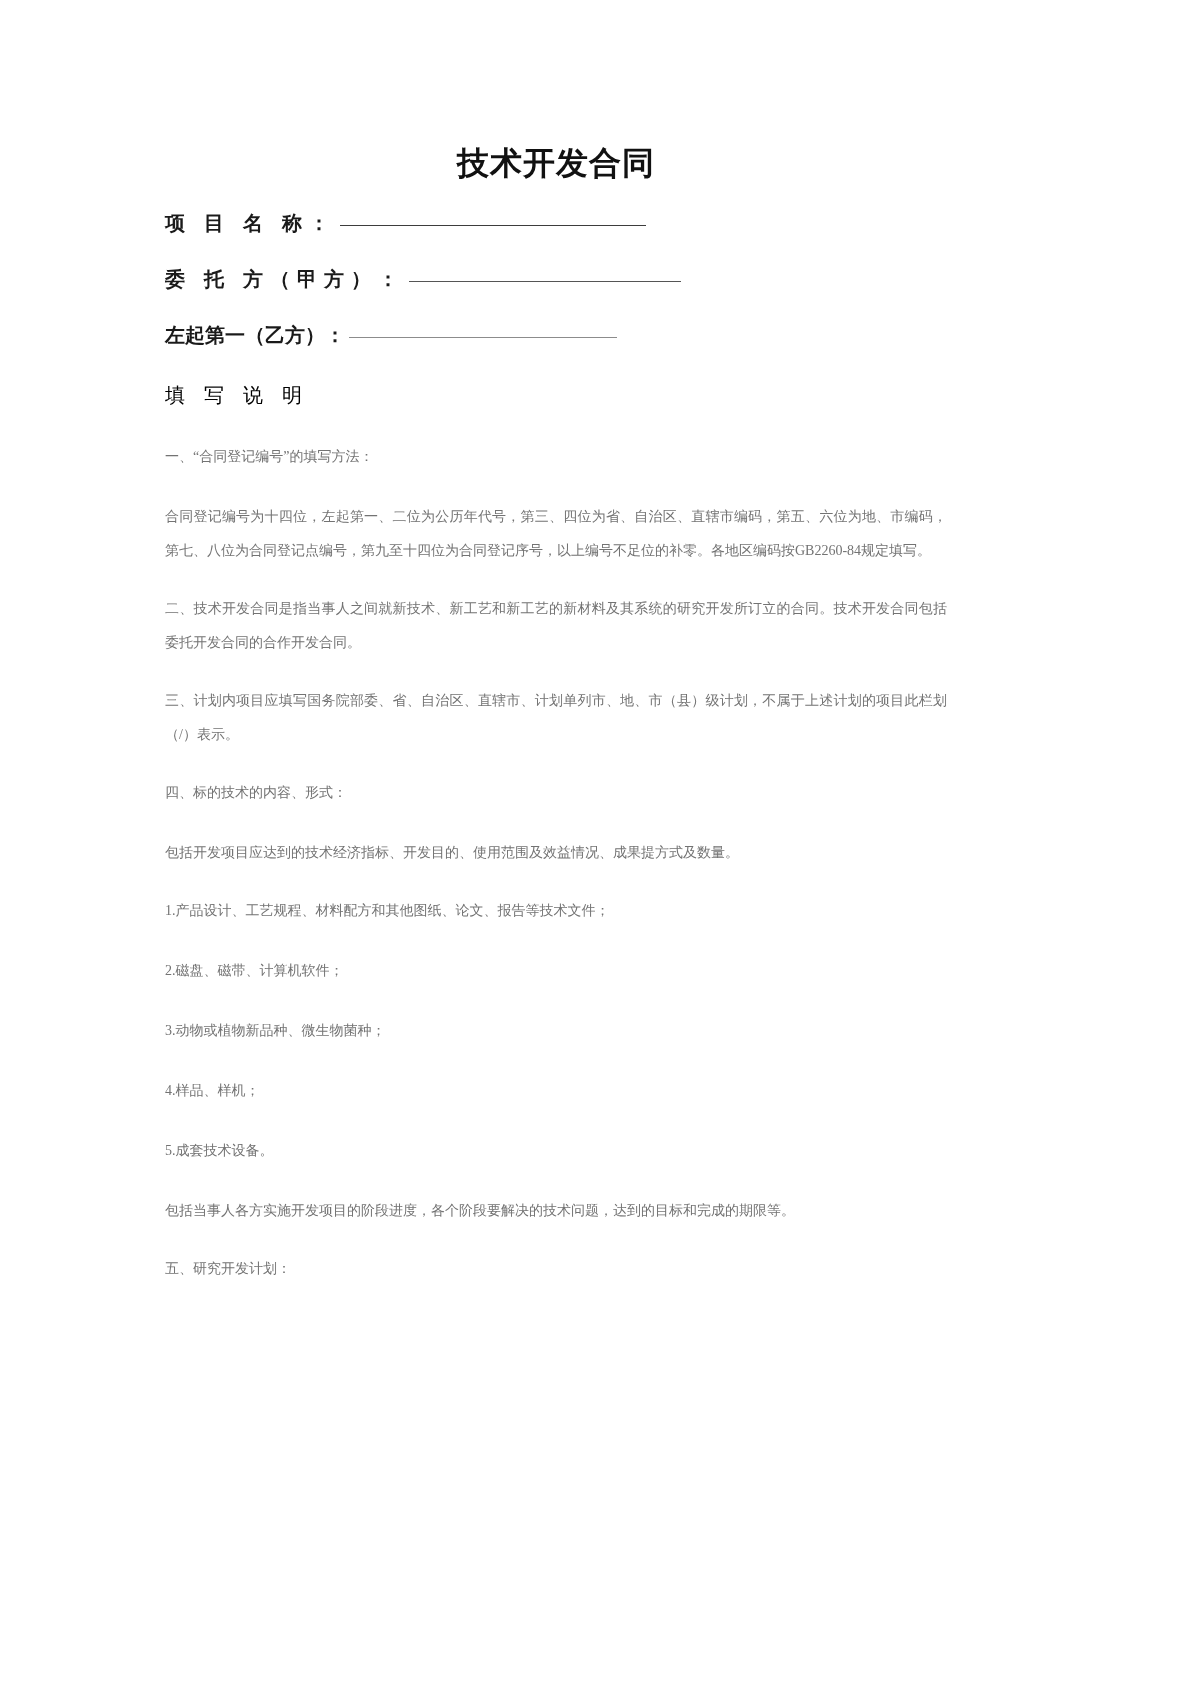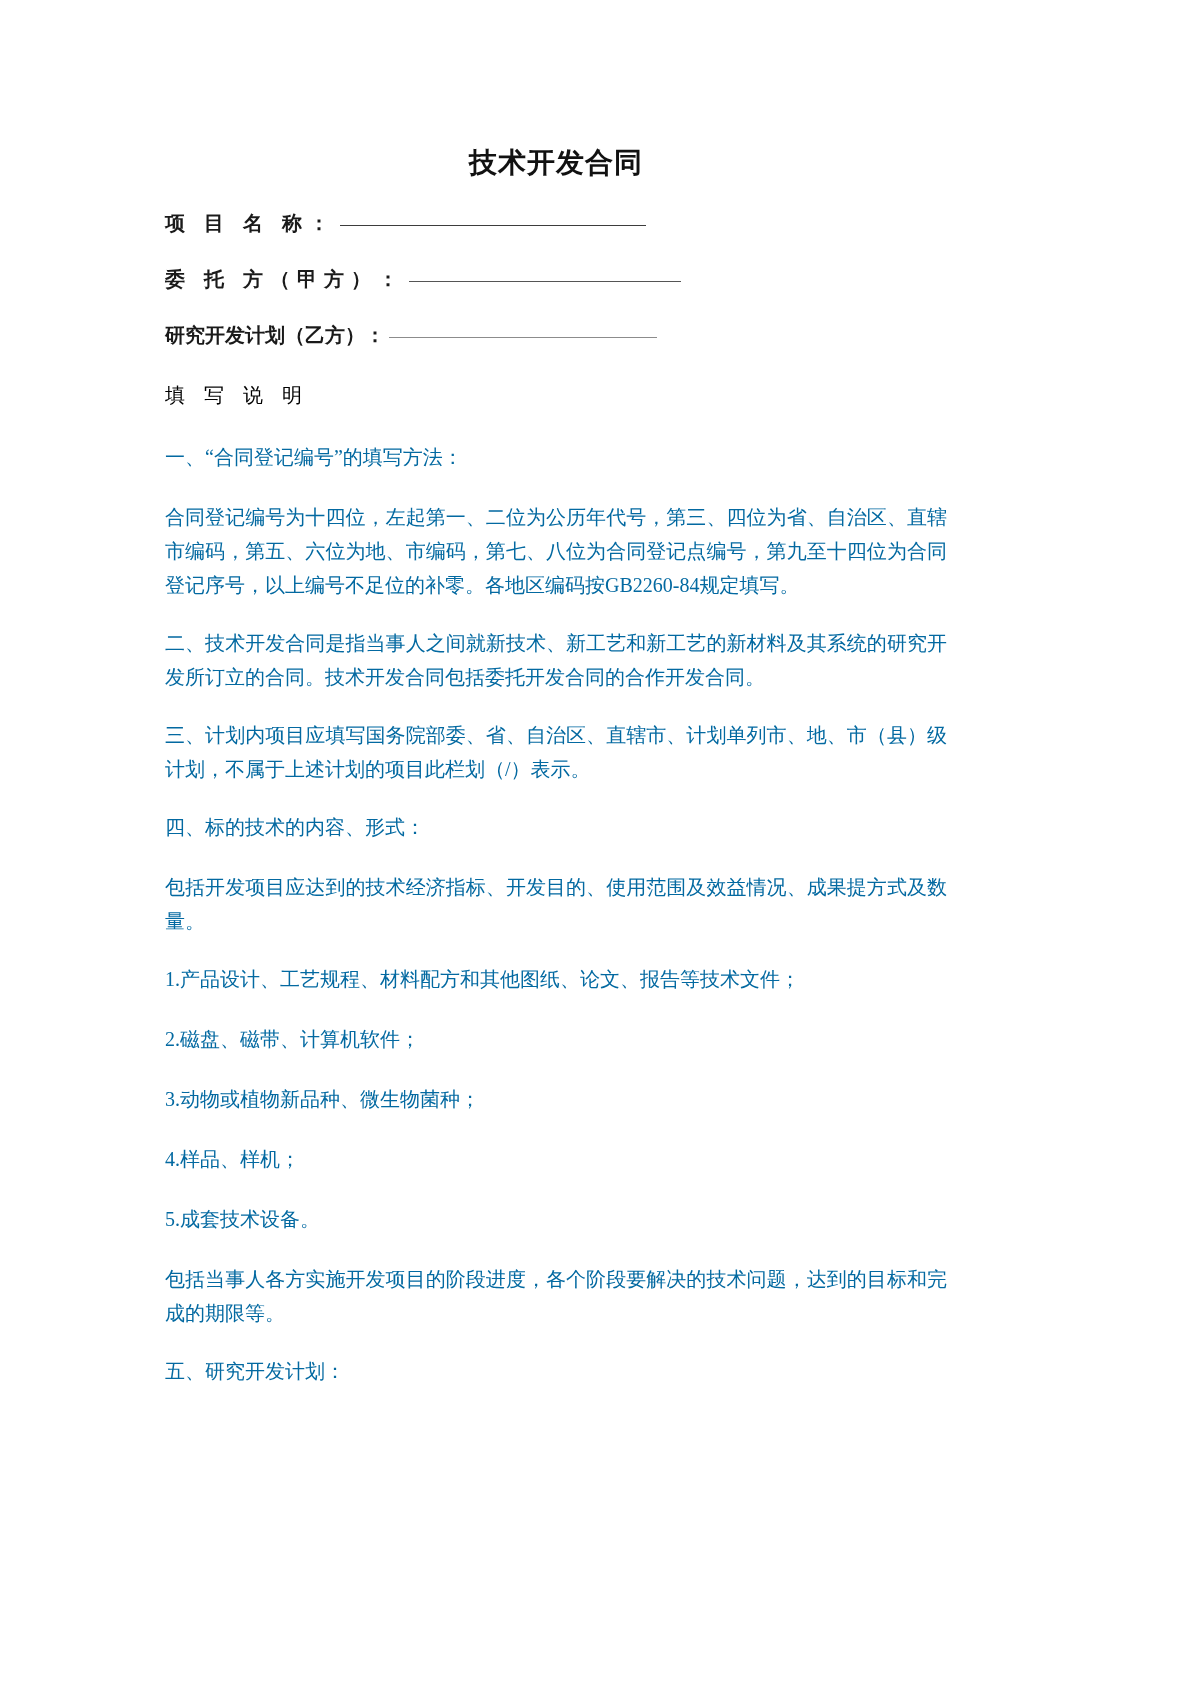--- a/index.html
+++ b/index.html
@@ -21,21 +21,21 @@
     position: absolute;
     left: 165px;
     top: 140px;
     width: 782px;
   }
 
   
   .doc-title {
     font-family: "Liberation Sans", "DejaVu Sans", sans-serif;
     font-weight: bold;
-    font-size: 28px;
+    font-size: 32px;
     line-height: 46px;
     text-align: center;
     letter-spacing: 1px;
     margin: 0 0 22px 0;
     color: #111111;
   }
 
   
   .field-row {
     display: block;
@@ -72,26 +72,26 @@
   
   .fill-note {
     font-size: 20px;
     line-height: 30px;
     letter-spacing: 7px;
     margin: 30px 0 30px 0;
   }
 
   
   p.para {
-    font-size: 20px;
+    font-size: 14px;
     line-height: 34px;
     margin: 0 0 24px 0;
     text-align: justify;
     text-justify: inter-ideograph;
-    color: #0369a1;
+    color: #737373;
   }
   p.para.heading {
     margin-bottom: 26px;
   }
   p.para.listitem {
     margin-bottom: 26px;
     margin-top: 15px;
   }
   p.para:last-child {
     margin-bottom: 0;
@@ -107,21 +107,21 @@
 
     <div class="field-row">
       <span class="field-label spaced">项 目 名 称：</span><span class="field-rule rule-dark rule-w1"></span>
     </div>
 
     <div class="field-row">
       <span class="field-label spaced">委 托 方（甲方）：</span><span class="field-rule rule-mid rule-w2"></span>
     </div>
 
     <div class="field-row">
-      <span class="field-label">研究开发计划（乙方）：</span><span class="field-rule rule-light rule-w3"></span>
+      <span class="field-label">左起第一（乙方）：</span><span class="field-rule rule-light rule-w3"></span>
     </div>
 
     <div class="fill-note">填 写 说 明</div>
 
     <p class="para heading">一、“合同登记编号”的填写方法：</p>
 
     <p class="para">合同登记编号为十四位，左起第一、二位为公历年代号，第三、四位为省、自治区、直辖市编码，第五、六位为地、市编码，第七、八位为合同登记点编号，第九至十四位为合同登记序号，以上编号不足位的补零。各地区编码按GB2260-84规定填写。</p>
 
     <p class="para">二、技术开发合同是指当事人之间就新技术、新工艺和新工艺的新材料及其系统的研究开发所订立的合同。技术开发合同包括委托开发合同的合作开发合同。</p>
 

